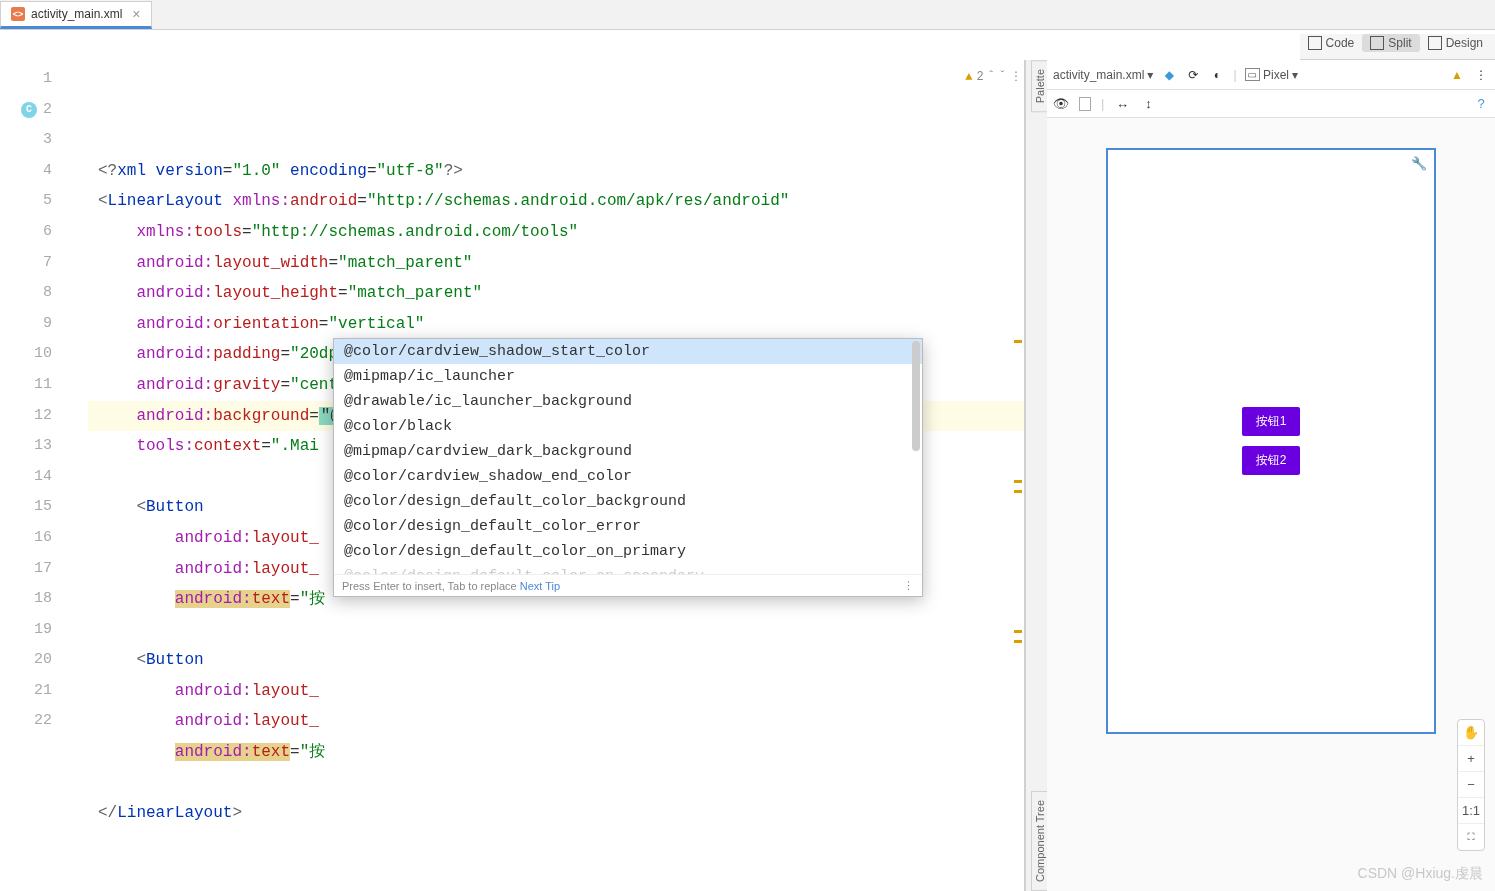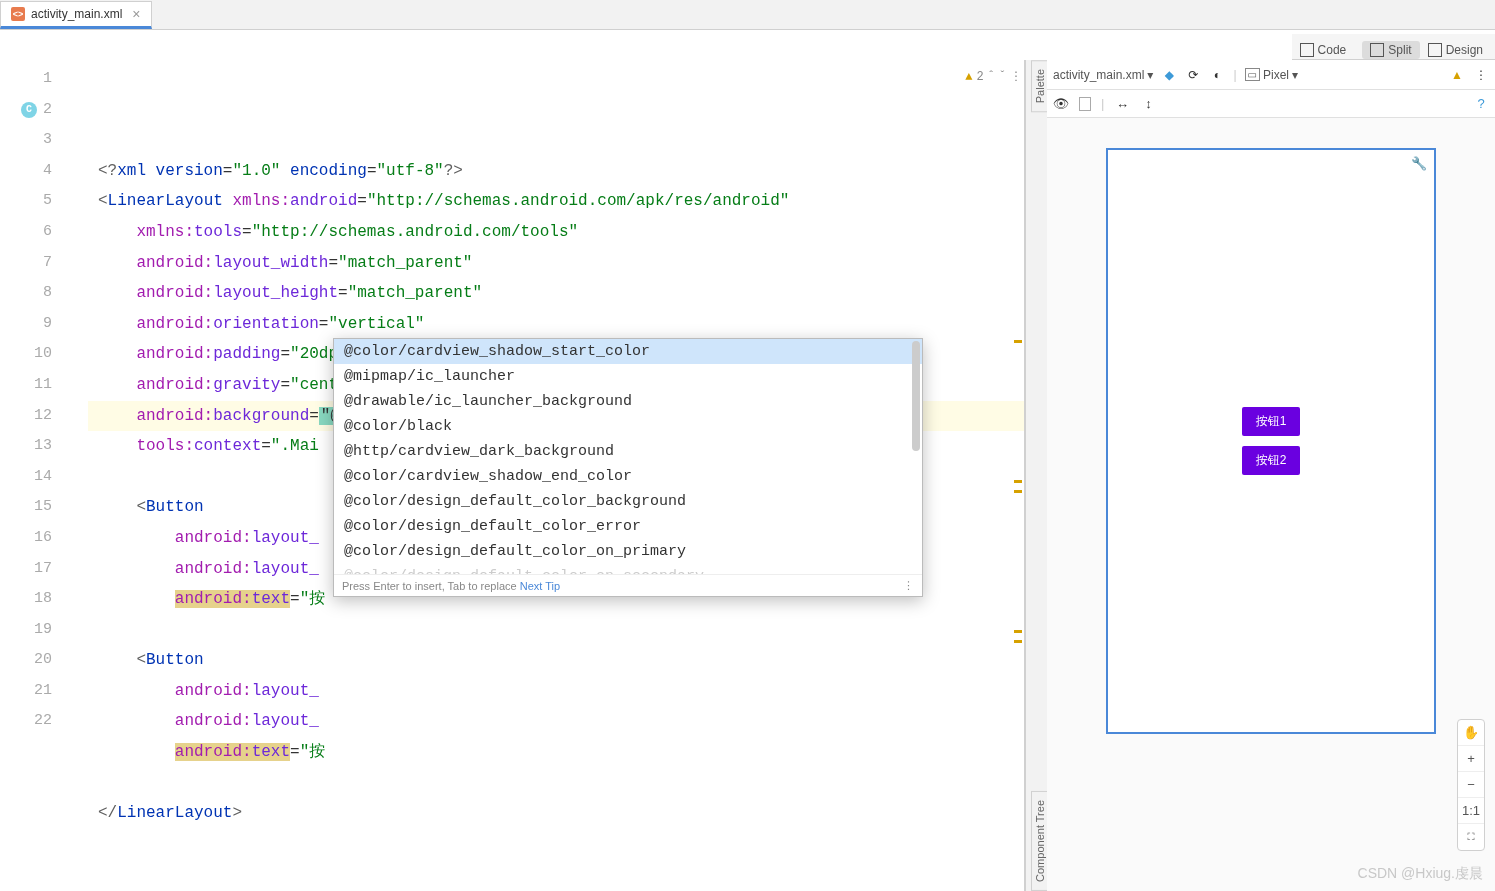--- a/index.html
+++ b/index.html
@@ -1,33 +1,33 @@
 <!DOCTYPE html>
 <html><head>
 <meta charset="utf-8">
 <style>
   * { box-sizing: border-box; margin: 0; padding: 0; }
   body { font-family: "Segoe UI", Arial, sans-serif; font-size: 13px; background: #fff; color: #333; width: 1495px; height: 891px; overflow: hidden; position: relative; }
   .top-tabs { height: 30px; display: flex; align-items: flex-end; border-bottom: 1px solid #d0d0d0; background: #f2f2f2; }
   .tab { height: 28px; padding: 0 10px; display: flex; align-items: center; gap: 6px; background: #fff; border: 1px solid #d0d0d0; border-bottom: 3px solid #4a88d8; font-size: 12px; }
   .tab .icon { width: 14px; height: 14px; background: #e87b4e; border-radius: 2px; display:flex; align-items:center; justify-content:center; color:#fff; font-size:9px; font-weight:bold;}
   .tab .close { color: #999; font-size: 14px; cursor: pointer; margin-left:4px;}
-  .view-switch { position: absolute; right: 0; top: 34px; height: 26px; display: flex; align-items: flex-end; border-bottom: 1px solid #d0d0d0; background: #f5f5f5; padding-right:4px;}
+  .view-switch { position: absolute; right: 0; top: 34px; height: 26px; display: flex; align-items: flex-start; border-bottom: 1px solid #d0d0d0; background: #f5f5f5; padding-right:4px;}
   .view-btn { display: flex; align-items: center; gap: 4px; padding: 2px 8px; font-size: 12px; cursor: pointer; color:#555;}
-  .view-btn.active { background: #dcdcdc; border-radius: 3px; margin-left: 8px; }
+  .view-btn.active { background: #dcdcdc; border-radius: 3px; }
   .vb-icon { width:14px;height:14px;display:inline-block;border:1px solid #555;}
   .main { position:absolute; top:60px; left:0; right:0; bottom:0; display:flex;}
   .editor-pane { flex:1; display:flex; border-right:1px solid #d0d0d0; position:relative;}
   .gutter { width: 60px; background: #fff; text-align: right; color: #aaa; font-family: "Consolas","Courier New",monospace; font-size: 15px; line-height: 30.6px; padding-right: 8px; padding-top:4px; user-select:none;}
   .gutter .ln { height:30.6px; display:flex; justify-content:flex-end; align-items:center; gap:6px;}
   .c-marker { width:16px;height:16px;border-radius:50%;background:#7fd4e6;color:#fff;font-size:10px;display:flex;align-items:center;justify-content:center;font-weight:bold;}
   .code { flex:1; font-family:"Consolas","Courier New",monospace; font-size:16px; line-height:30.6px; padding-top:4px; white-space:pre; position:relative; overflow:hidden;}
   .cl { height:30.6px; padding-left:10px;}
   .cl.hl { background:#fffce5;}
-  .k-tag{color:#0033b3;} .k-attr{color:#6d28d9;} .k-ns{color:#a21caf;} .k-val{color:#067d17;} .k-decl{color:#606060;} .k-eq{color:#333;}
+  .k-tag{color:#0033b3;} .k-attr{color:#b91c1c;} .k-ns{color:#a21caf;} .k-val{color:#067d17;} .k-decl{color:#606060;} .k-eq{color:#333;}
   .k-text-hl{background:#e6d28c;}
   .cursor-box{background:#88d8c0;padding:0 2px;}
   .popup { position:absolute; left: 333px; top: 278px; width: 590px; background:#fff; border:1px solid #bbb; box-shadow: 0 4px 16px rgba(0,0,0,0.25); z-index:50; font-family:"Consolas","Courier New",monospace; font-size:15px;}
   .popup-item { padding:4px 10px; cursor:pointer; white-space:nowrap; overflow:hidden;}
   .popup-item.sel { background:#cfe5fb;}
   .popup-footer{ font-family:"Segoe UI",Arial,sans-serif; font-size:11px; color:#888; padding:4px 8px; border-top:1px solid #eee; display:flex; justify-content:space-between; align-items:center;}
   .popup-footer a{ color:#4a88d8; text-decoration:none;}
   .popup-scroll{ position:absolute; right:2px; top:2px; width:8px; height:110px; background:#ccc; border-radius:4px;}
   .err-strip{ position:absolute; right:2px; top:2px; display:flex; align-items:center; gap:4px; font-size:12px; color:#888;}
   .err-strip .warn{ color:#d6a100;}
@@ -170,21 +170,21 @@
       <div class="ym" style="top:570px"></div>
       <div class="ym" style="top:580px"></div>
     </div>
 
     <div class="popup" id="popup">
       <div class="popup-scroll"></div>
     <div class="popup-item sel">@color/cardview_shadow_start_color</div>
         <div class="popup-item">@mipmap/ic_launcher</div>
         <div class="popup-item">@drawable/ic_launcher_background</div>
         <div class="popup-item">@color/black</div>
-        <div class="popup-item">@http/cardview_dark_background</div>
+        <div class="popup-item">@mipmap/cardview_dark_background</div>
         <div class="popup-item">@color/cardview_shadow_end_color</div>
         <div class="popup-item">@color/design_default_color_background</div>
         <div class="popup-item">@color/design_default_color_error</div>
         <div class="popup-item">@color/design_default_color_on_primary</div>
         <div class="popup-item" style="color: rgb(204, 204, 204); height: 10px; overflow: hidden;">@color/design_default_color_on_secondary</div>
         <div class="popup-footer">
           <span>Press Enter to insert, Tab to replace  <a>Next Tip</a></span>
           <span style="cursor:pointer">⋮</span>
         </div>
       </div>

